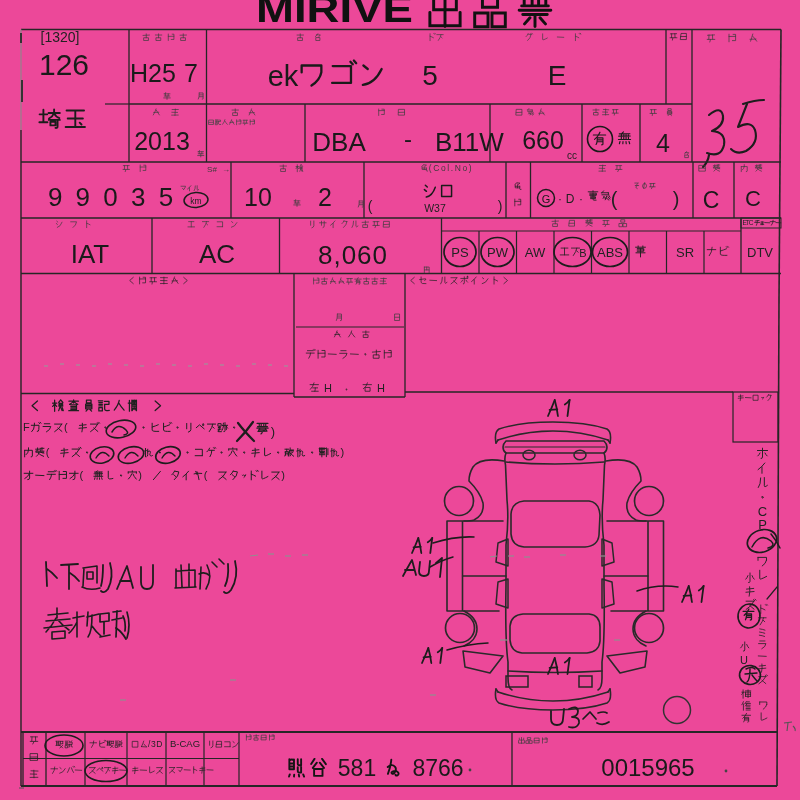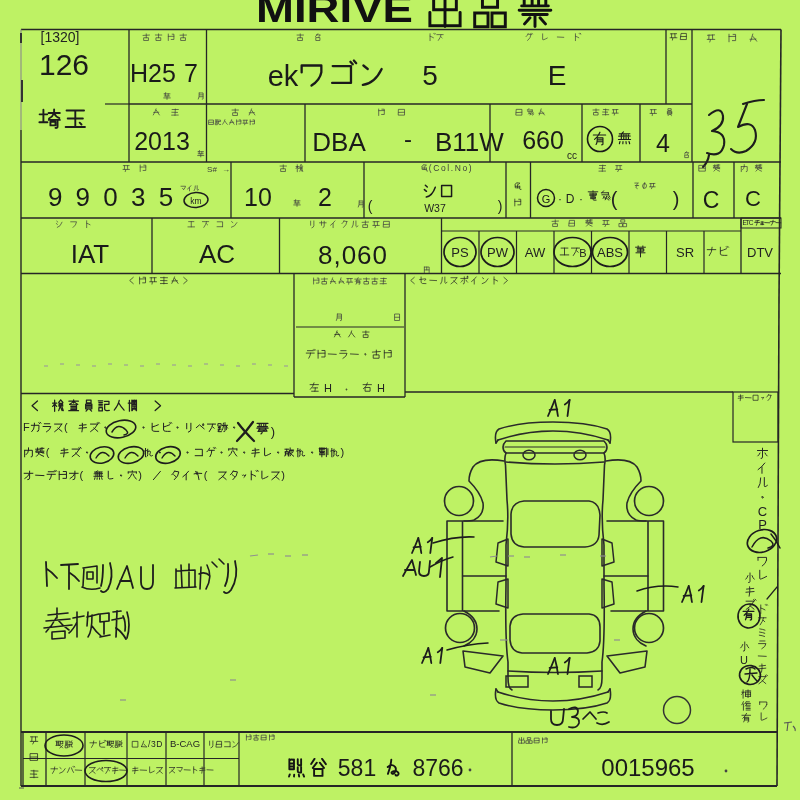--- a/index.html
+++ b/index.html
@@ -1,14 +1,14 @@
 <!DOCTYPE html>
 <html><head><meta charset="utf-8"><style>
 html,body{margin:0;padding:0;background:#ffffff;}
-.page{position:relative;width:800px;height:800px;background:#bef264;overflow:hidden;}
+.page{position:relative;width:800px;height:800px;background:#ec4899;overflow:hidden;}
 </style></head><body>
 <div class="page">
 <svg width="800" height="800" viewBox="0 0 800 800">
 
 <text x="256" y="22" font-family="Liberation Sans, sans-serif" font-size="37" font-weight="bold" fill="#111" textLength="157" lengthAdjust="spacingAndGlyphs">MIRIVE</text>
 
 <g>
 <path d="M500 70 L500 900 M185 150 L185 440 L815 440 L815 150 M80 510 L80 880 L920 880 L920 510" transform="translate(427,-6) scale(0.036)" fill="none" stroke="#111" stroke-width="82" stroke-linecap="round"></path>
 <path d="M290 90 L710 90 L710 370 L290 370 Z M75 530 L445 530 L445 910 L75 910 Z M555 530 L925 530 L925 910 L555 910 Z" transform="translate(472,-6) scale(0.036)" fill="none" stroke="#111" stroke-width="82" stroke-linecap="round"></path>
 <path d="M80 90 L920 90 M200 90 L200 330 M800 90 L800 330 M130 330 L870 330 M420 140 L420 330 M600 140 L600 330 M60 450 L940 450 M160 570 L840 570 M500 570 L500 900 M360 660 L210 830 M640 660 L790 830" transform="translate(517,-6) scale(0.036)" fill="none" stroke="#111" stroke-width="82" stroke-linecap="round"></path>

